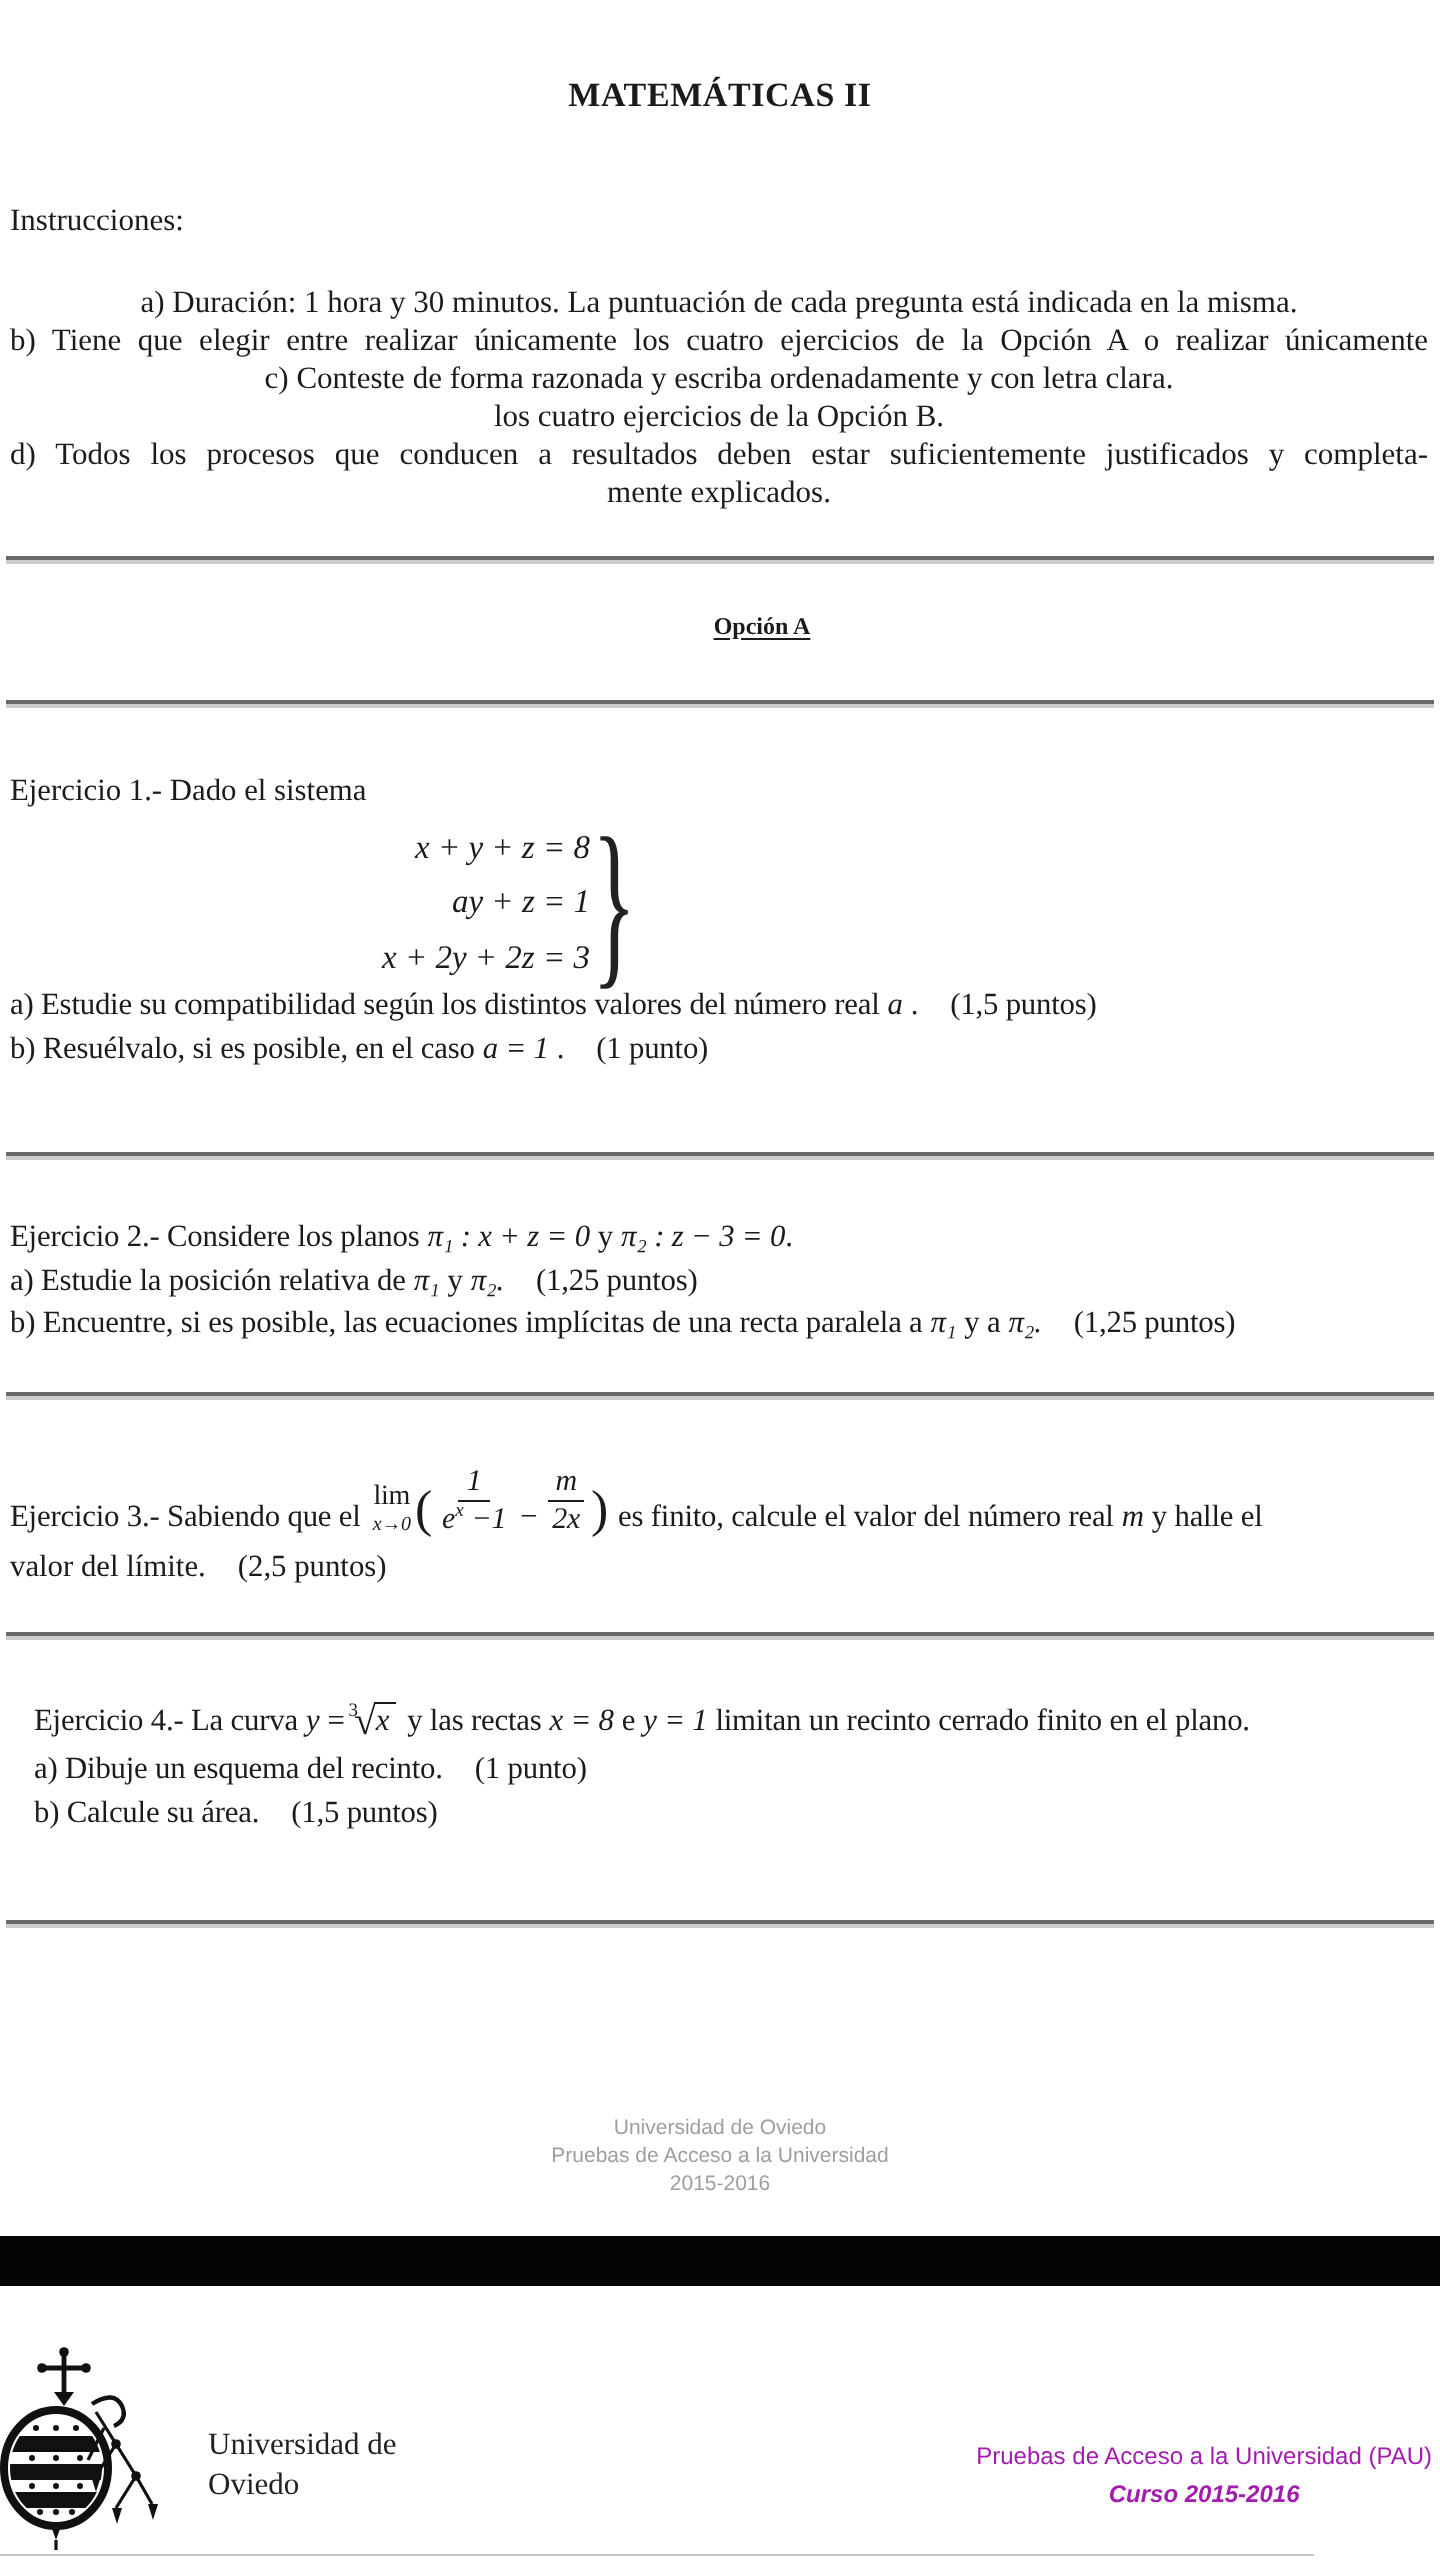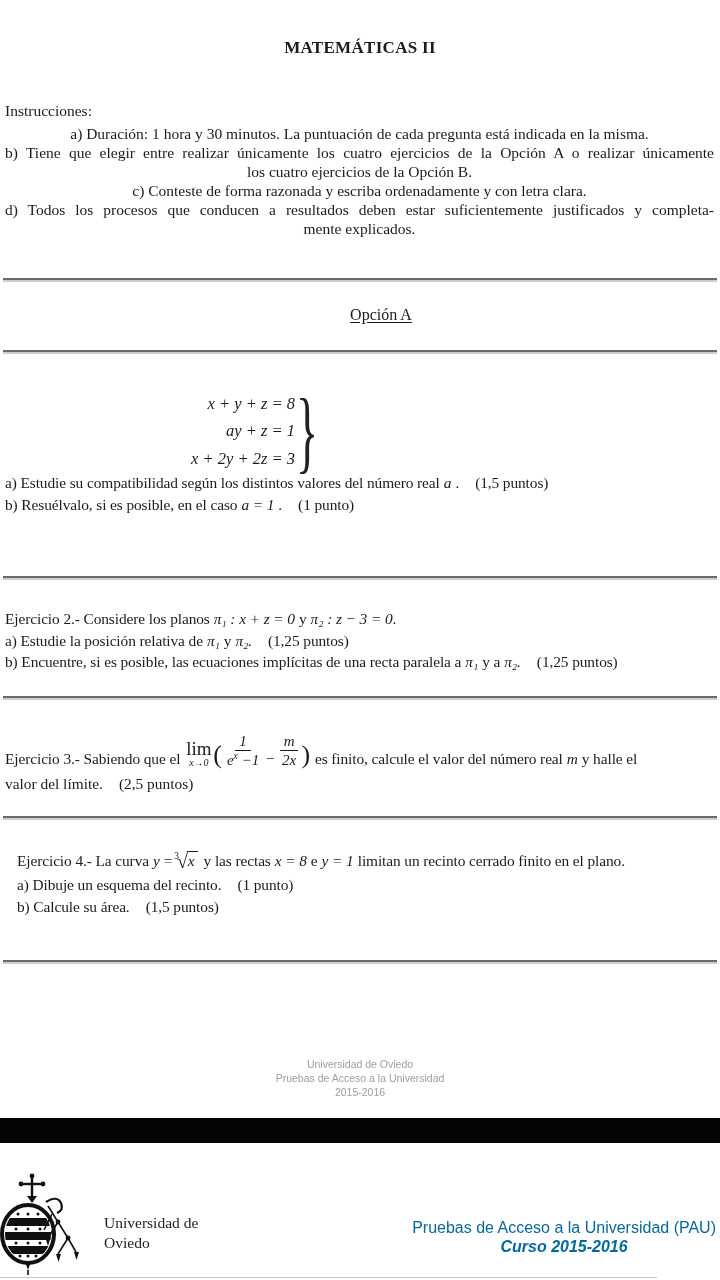--- a/index.html
+++ b/index.html
@@ -8,87 +8,88 @@
     background:#ffffff;color:#1b1b1b;
     font-family:"Liberation Serif", serif;
     -webkit-font-smoothing:antialiased;
   }
   .abs{position:absolute;}
   .center{left:0;right:0;text-align:center;}
   .rule{position:absolute;left:3px;right:3px;height:4px;
         background:linear-gradient(to bottom,#6a6a6a 0 50%,#cdcdcd 50% 100%);}
   .doc-title{top:38px;font-weight:bold;font-size:17px;letter-spacing:.3px;}
   .instructions{top:101px;left:5px;right:6px;font-size:15.5px;line-height:19px;}
-  .instr-heading{margin-bottom:4px;}
+  .instr-heading{margin-bottom:22px;}
   .iline{text-align:center;}
   .iline.just{text-align:justify;text-align-last:justify;}
-  .opcion{top:306px;font-weight:normal;font-size:16px;text-decoration:underline;text-underline-offset:2px;margin-left:42px;}
+  .opcion{top:306px;font-weight:bold;font-size:12px;text-decoration:underline;text-underline-offset:2px;margin-left:42px;}
   .exblock{left:5px;right:6px;font-size:15.4px;}
   .ex1{top:386px;}
   .exheading{line-height:20px;}
   .system{display:flex;align-items:center;margin-left:180px;margin-top:4px;height:82px;}
   .eqcol{width:110px;text-align:right;font-style:italic;font-size:16.5px;line-height:27.5px;}
   .brace{font-size:92px;line-height:80px;font-weight:400;transform:scaleX(.5);transform-origin:left center;margin-left:1px;color:#222;}
   .exline{line-height:22px;white-space:nowrap;letter-spacing:-.1px;}
   .ex1 .exline:first-of-type{margin-top:14px;}
   .mi{font-style:italic;}
   .ms{margin-left:4px;}
   .pts{margin-left:16px;}
   .ex2{top:608px;}
   .ex2 .exline{line-height:21.5px;}
   .ex3{top:724px;}
   .ex3-row{display:flex;align-items:flex-end;white-space:nowrap;height:44px;letter-spacing:-.1px;}
   .limstack{display:inline-flex;flex-direction:column;align-items:center;margin:0 1px 0 6px;}
-  .limmain{font-size:19px;line-height:16px;}
+  .limmain{font-size:14px;line-height:16px;}
   .limsub{font-size:10px;font-style:italic;line-height:10px;margin-top:1px;}
   .paren{font-size:26px;font-weight:300;line-height:26px;padding:0 1px;}
   .frac{display:inline-flex;flex-direction:column;align-items:center;font-style:italic;font-size:15px;margin:0 2px;}
   .frac .num{border-bottom:1.2px solid #1b1b1b;padding:0 4px 1px;line-height:16px;}
   .frac .den{padding:1px 2px 0;line-height:16px;}
   .supx{font-size:9.5px;vertical-align:6px;line-height:0;}
   .minus{margin:0 3px;}
   .ex3-l2{margin-top:6px;line-height:20px;}
   .ex4{top:848px;margin-left:12px;}
   .ex4-row{display:flex;align-items:center;white-space:nowrap;height:26px;letter-spacing:-.1px;}
   .root{display:inline-flex;align-items:flex-start;margin:0 2px;}
   .ridx{font-size:9.5px;line-height:8px;margin-top:1px;margin-right:-2px;}
   .rsign{font-size:20px;line-height:20px;}
   .rarg{font-style:italic;border-top:1.2px solid #1b1b1b;line-height:17px;padding:0 3px 0 1px;margin-left:-1px;}
   .ex4 .exline{line-height:22px;}
   .ex4 .exline:first-of-type{margin-top:20px;}
   .footer{top:1057px;font-family:"Liberation Sans",sans-serif;font-size:10.5px;line-height:14px;color:#9e9e9e;}
   .blackbar{top:1118px;left:0;width:720px;height:25px;background:#040404;}
   .logo{left:-12px;top:1172px;}
   .univ-name{left:104px;top:1213px;font-size:15.5px;line-height:20px;color:#222;}
-  .banner-right{right:4px;top:1220px;font-family:"Liberation Sans",sans-serif;font-size:16px;line-height:16px;text-align:center;color:#0369a1;}
+  .banner-right{right:4px;top:1220px;font-family:"Liberation Sans",sans-serif;font-size:12px;line-height:16px;text-align:center;color:#a21caf;}
   .banner-right .l2{font-weight:bold;font-style:italic;margin-top:3px;}
   .hairline{top:1277px;left:0;width:657px;height:1px;background:#c6c6c6;}
 </style>
 </head>
 <body>
 
 <div class="abs center doc-title">MATEMÁTICAS II</div>
 
 <div class="abs instructions">
   <div class="instr-heading">Instrucciones:</div>
   <div class="iline">a) Duración: 1 hora y 30 minutos. La puntuación de cada pregunta está indicada en la misma.</div>
   <div class="iline just">b) Tiene que elegir entre realizar únicamente los cuatro ejercicios de la Opción A o realizar únicamente</div>
+  <div class="iline">c) Conteste de forma razonada y escriba ordenadamente y con letra clara.</div>
   <div class="iline">los cuatro ejercicios de la Opción B.</div>
-  <div class="iline">c) Conteste de forma razonada y escriba ordenadamente y con letra clara.</div>
   <div class="iline just">d) Todos los procesos que conducen a resultados deben estar suficientemente justificados y completa-</div>
   <div class="iline">mente explicados.</div>
 </div>
 
 <div class="rule" style="top:278px"></div>
 
 <div class="abs center opcion">Opción A</div>
 
 <div class="rule" style="top:350px"></div>
 
 <div class="abs exblock ex1">
+  <div class="exheading">Ejercicio 1.- Dado el sistema</div>
   <div class="system">
     <div class="eqcol">
       <div>x + y + z = 8</div>
       <div>ay + z = 1</div>
       <div>x + 2y + 2z = 3</div>
     </div>
     <div class="brace">}</div>
   </div>
   <div class="exline"><span>a) Estudie su compatibilidad según los distintos valores del número real</span><span class="mi ms">a</span><span class="ms">.</span><span class="pts">(1,5 puntos)</span></div>
   <div class="exline"><span>b) Resuélvalo, si es posible, en el caso</span><span class="mi ms">a = 1</span><span class="ms">.</span><span class="pts">(1 punto)</span></div>

